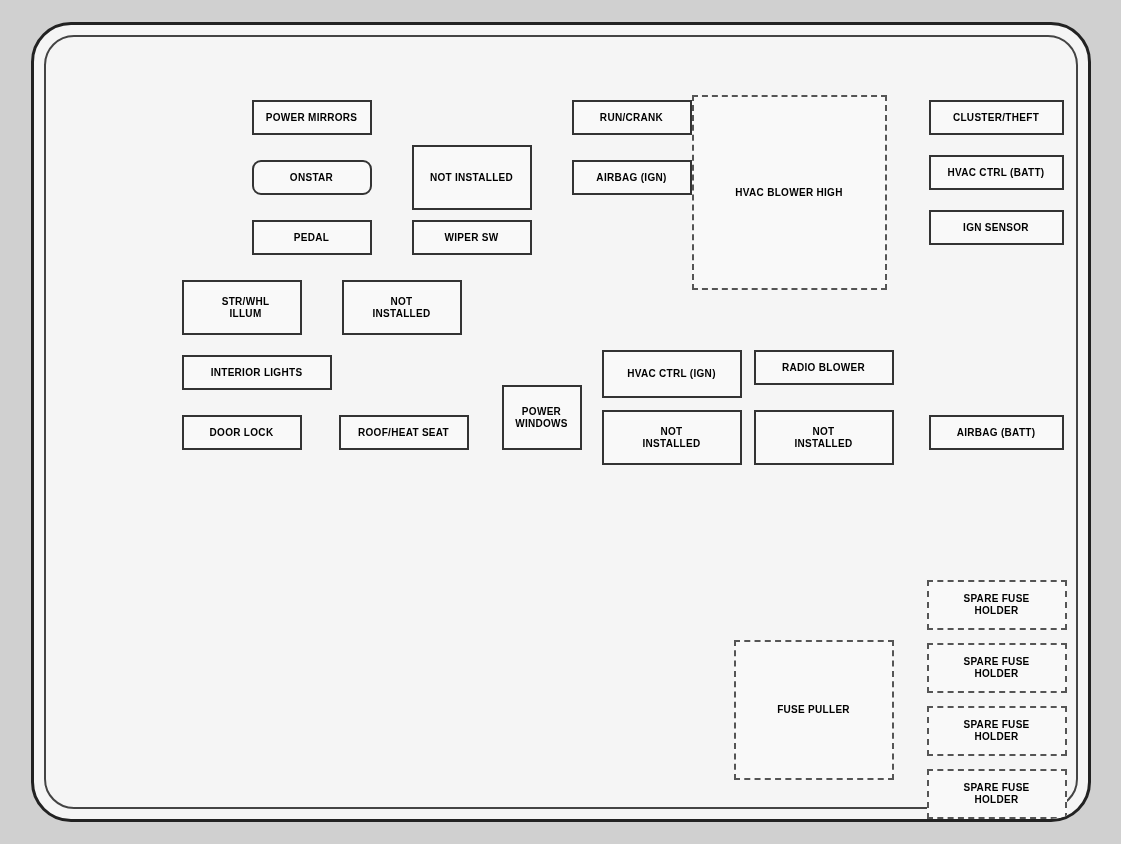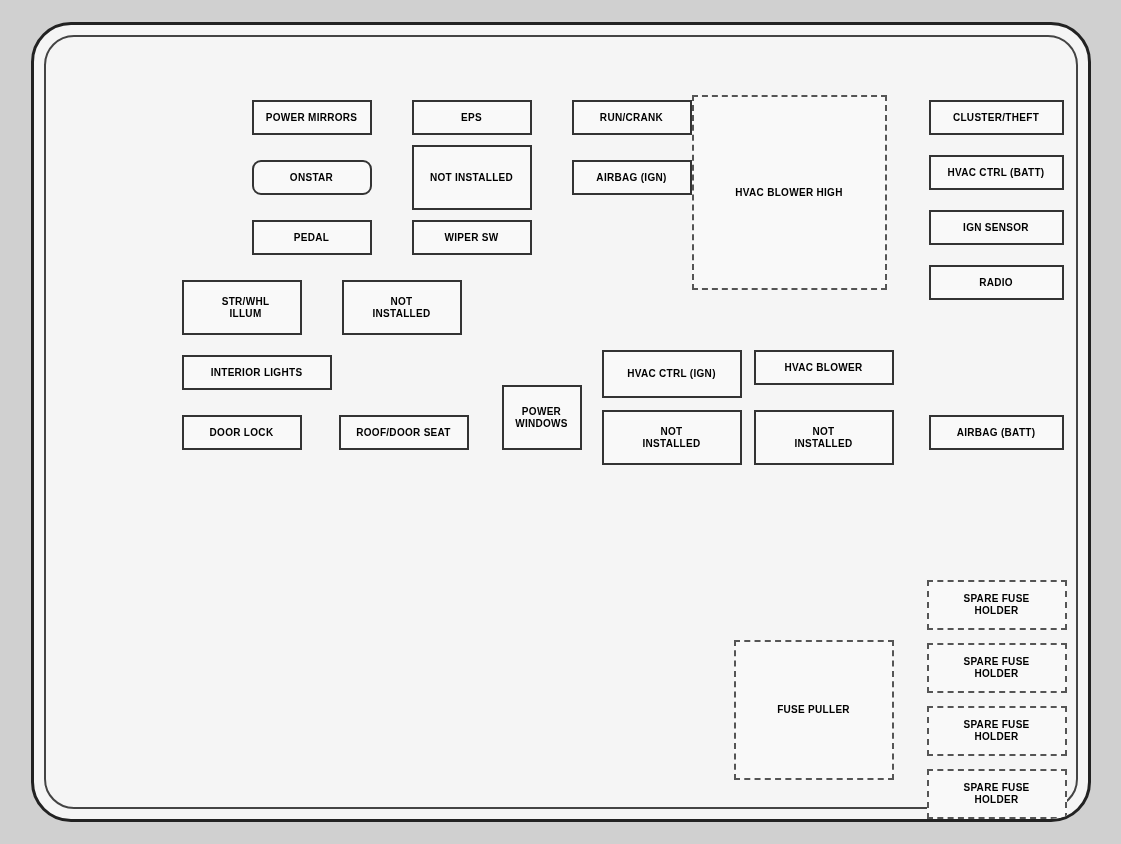--- a/index.html
+++ b/index.html
@@ -50,41 +50,39 @@
     .fuse-item.spare {
       border: 2px dashed #555;
     }
   </style>
 </head>
 <body>
 
 <div class="fuse-box-outer">
   <div class="fuse-box-inner"></div>
 <div class="fuse-item" style="left: 218px; top: 75px; width: 120px; height: 35px; white-space: pre-line;">POWER MIRRORS</div>
-    <div class="fuse-item" style="left: 378px; top: 75px; width: 120px; height: 35px; white-space: pre-line;">EPS</div>
     <div class="fuse-item" style="left: 538px; top: 75px; width: 120px; height: 35px; white-space: pre-line;">RUN/CRANK</div>
     <div class="fuse-item" style="left: 895px; top: 75px; width: 135px; height: 35px; white-space: pre-line; text-align: center;">CLUSTER/THEFT</div>
     <div class="fuse-item" style="left: 218px; top: 135px; width: 120px; height: 35px; white-space: pre-line; border-radius: 9px;">ONSTAR</div>
     <div class="fuse-item" style="left: 378px; top: 120px; width: 120px; height: 65px; white-space: pre-line;">NOT INSTALLED</div>
     <div class="fuse-item" style="left: 538px; top: 135px; width: 120px; height: 35px; white-space: pre-line;">AIRBAG (IGN)</div>
     <div class="fuse-item" style="left: 895px; top: 130px; width: 135px; height: 35px; white-space: pre-line;">HVAC CTRL (BATT)</div>
     <div class="fuse-item" style="left: 218px; top: 195px; width: 120px; height: 35px; white-space: pre-line;">PEDAL</div>
     <div class="fuse-item" style="left: 378px; top: 195px; width: 120px; height: 35px; white-space: pre-line;">WIPER SW</div>
     <div class="fuse-item" style="left: 895px; top: 185px; width: 135px; height: 35px; white-space: pre-line;">IGN SENSOR</div>
     <div class="fuse-item" style="left: 148px; top: 255px; width: 120px; height: 55px; white-space: pre-line; padding-left: 10px;">STR/WHL
 ILLUM</div>
     <div class="fuse-item" style="left: 308px; top: 255px; width: 120px; height: 55px; white-space: pre-line;">NOT
 INSTALLED</div>
-    <div class="fuse-item" style="left: 895px; top: 240px; width: 135px; height: 35px; white-space: pre-line;">RADIO</div>
     <div class="fuse-item large" style="left: 658px; top: 70px; width: 195px; height: 195px; white-space: pre-line;">HVAC BLOWER HIGH</div>
     <div class="fuse-item" style="left: 148px; top: 330px; width: 150px; height: 35px; white-space: pre-line;">INTERIOR LIGHTS</div>
     <div class="fuse-item" style="left: 568px; top: 325px; width: 140px; height: 48px; white-space: pre-line;">HVAC CTRL (IGN)</div>
-    <div class="fuse-item" style="left: 720px; top: 325px; width: 140px; height: 35px; white-space: pre-line;">HVAC BLOWER</div>
+    <div class="fuse-item" style="left: 720px; top: 325px; width: 140px; height: 35px; white-space: pre-line;">RADIO BLOWER</div>
     <div class="fuse-item" style="left: 148px; top: 390px; width: 120px; height: 35px; white-space: pre-line;">DOOR LOCK</div>
-    <div class="fuse-item" style="left: 305px; top: 390px; width: 130px; height: 35px; white-space: pre-line;">ROOF/DOOR SEAT</div>
+    <div class="fuse-item" style="left: 305px; top: 390px; width: 130px; height: 35px; white-space: pre-line;">ROOF/HEAT SEAT</div>
     <div class="fuse-item" style="left: 468px; top: 360px; width: 80px; height: 65px; white-space: pre-line;">POWER
 WINDOWS</div>
     <div class="fuse-item" style="left: 568px; top: 385px; width: 140px; height: 55px; white-space: pre-line;">NOT
 INSTALLED</div>
     <div class="fuse-item" style="left: 720px; top: 385px; width: 140px; height: 55px; white-space: pre-line;">NOT
 INSTALLED</div>
     <div class="fuse-item" style="left: 895px; top: 390px; width: 135px; height: 35px; white-space: pre-line;">AIRBAG (BATT)</div>
     <div class="fuse-item large" style="left: 700px; top: 615px; width: 160px; height: 140px; white-space: pre-line;">FUSE PULLER</div>
     <div class="fuse-item spare" style="left: 893px; top: 555px; width: 140px; height: 50px; white-space: pre-line;">SPARE FUSE
 HOLDER</div>

